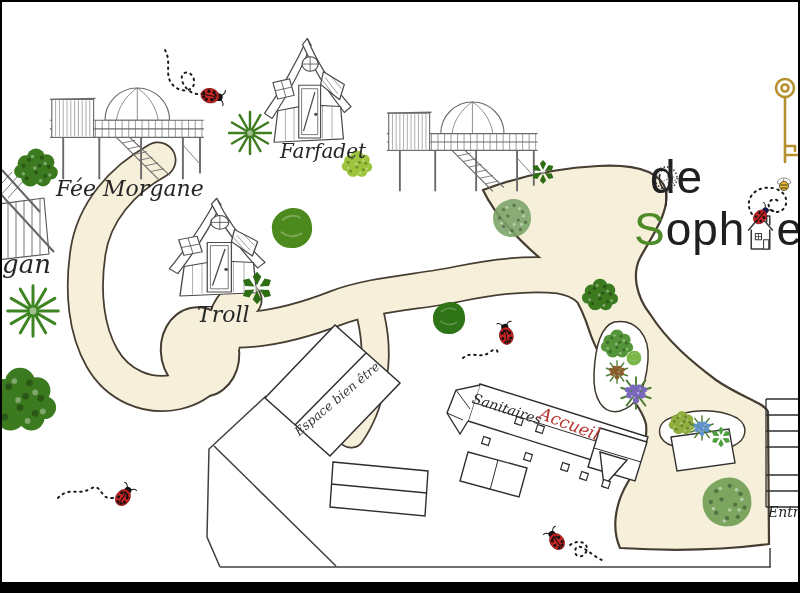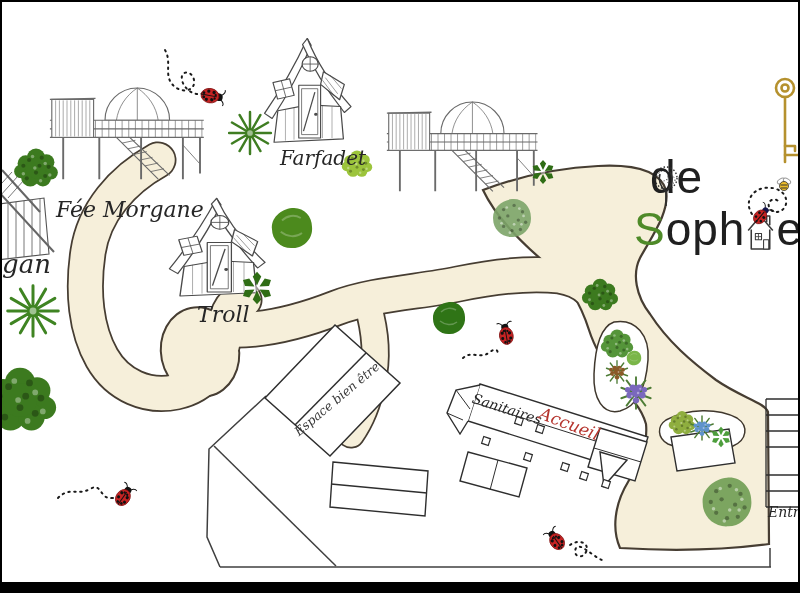--- a/index.html
+++ b/index.html
@@ -1,22 +1,22 @@
 <!DOCTYPE html>
 <html><head>
 <meta charset="utf-8">
 <style>
   html,body{margin:0;padding:0;background:#fff;}
   .stage{position:relative;width:800px;height:600px;overflow:hidden;background:#ffffff;
          font-family:"Liberation Sans",sans-serif;}
   .canvas-svg{position:absolute;left:0;top:0;z-index:1;}
   .lbl{position:absolute;z-index:20;font-family:"DejaVu Serif",serif;font-style:italic;
        color:#262626;white-space:nowrap;line-height:1;}
-  .lbl-morgane{left:56px;top:178px;font-size:22px;margin-top:21px;}
-  .lbl-farfadet{left:280px;top:148px;font-size:20px;}
+  .lbl-morgane{left:56px;top:178px;font-size:22px;}
+  .lbl-farfadet{left:280px;top:141px;font-size:20px;}
   .lbl-viviane{left:406px;top:189px;font-size:22px;}
   .lbl-troll{left:197px;top:304px;font-size:22px;font-style:italic;}
   .lbl-korrigan{left:2px;top:251px;font-size:26px;}
   .lbl-espace{left:284px;top:393px;font-size:12.5px;color:#3a3a3a;transform:rotate(-40deg);}
   .lbl-sanitaires{left:475px;top:391px;font-size:14px;transform:rotate(18deg);transform-origin:left top;}
   .lbl-accueil{left:543px;top:405px;font-size:17px;color:#b5342e;transform:rotate(21deg);transform-origin:left top;}
   .lbl-entree{left:768px;top:505px;font-size:14px;}
   .logo-line{position:absolute;z-index:20;color:#1f1f1f;font-weight:300;letter-spacing:1px;
              display:flex;align-items:center;line-height:1;}
   .logo-l1{left:588px;top:98px;font-size:40px;}

